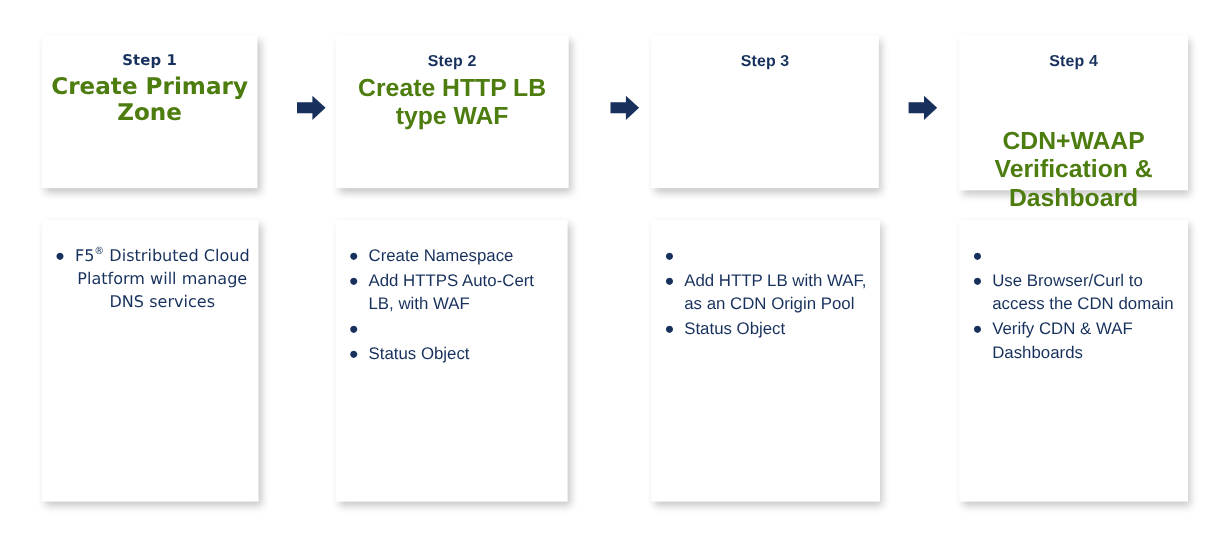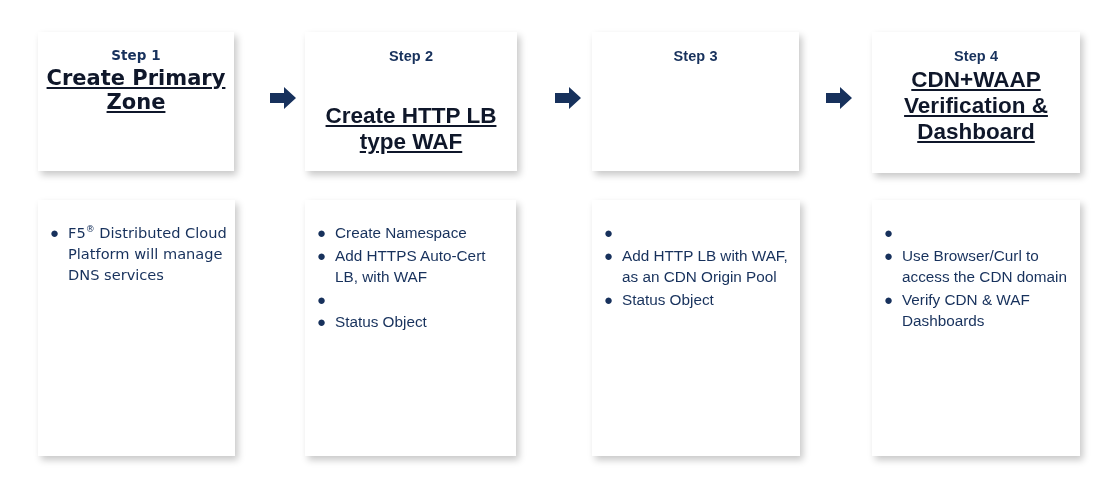--- a/index.html
+++ b/index.html
@@ -42,27 +42,26 @@
     text-align: center;
   }
   .step-label {
     color: #17315C;
     font-size: 14.5px;
     font-weight: bold;
     line-height: 1.15;
     letter-spacing: 0.1px;
   }
   .head-title {
-    color: #0f172a;
+    color: #4d7c0f;
     font-size: 22.5px;
     font-weight: bold;
     line-height: 1.16;
     margin-top: 2px;
     padding: 0 4px;
-    text-decoration: underline;
   }
 
   
   .col1 .step-label,
   .col1 .head-title,
   .col1 .bullet-text {
     font-family: "DejaVu Sans", sans-serif;
   }
   .col1 .step-label { font-size: 13.5px; }
   .col1 .head-title { font-size: 21px; }
@@ -92,43 +91,43 @@
     line-height: 21.5px;
     text-align: left;
     padding-left: 2px;
   }
   .bullet-text {
     color: #17315C;
     font-size: 15.3px;
     line-height: 21.5px;
     font-weight: normal;
   }
-  .col1 .bullet-text { font-size: 14.6px; line-height: 21px; }
+  .col1 .bullet-text { font-size: 14.6px; line-height: 21px; text-align: center; }
   .bullet-text sup {
     font-size: 9px;
     vertical-align: super;
     line-height: 0;
   }
 
   
   .arrow {
     position: absolute;
     top: 84px;
     width: 30px;
     height: 28px;
   }
   .arrow svg { display: block; }
 
   
   .col1 { left: 38px; }
   .col2 { left: 305px; }
   .col3 { left: 592px; gap: 44px; }
-  .col4 { left: 872px; }
-
-  .col2.head-card { width: 212px; gap: 36px; }
+  .col4 { left: 872px; gap: 48px; }
+
+  .col2.head-card { width: 212px; }
   .col3.head-card { width: 207px; }
   .col4.head-card { width: 208px; height: 141px; }
 
   .col1.body-card { width: 197px; }
   .col2.body-card { width: 211px; }
   .col3.body-card { width: 208px; }
   .col4.body-card { width: 208px; }
 
   .arrow-1 { left: 268px; }
   .arrow-2 { left: 553px; }

